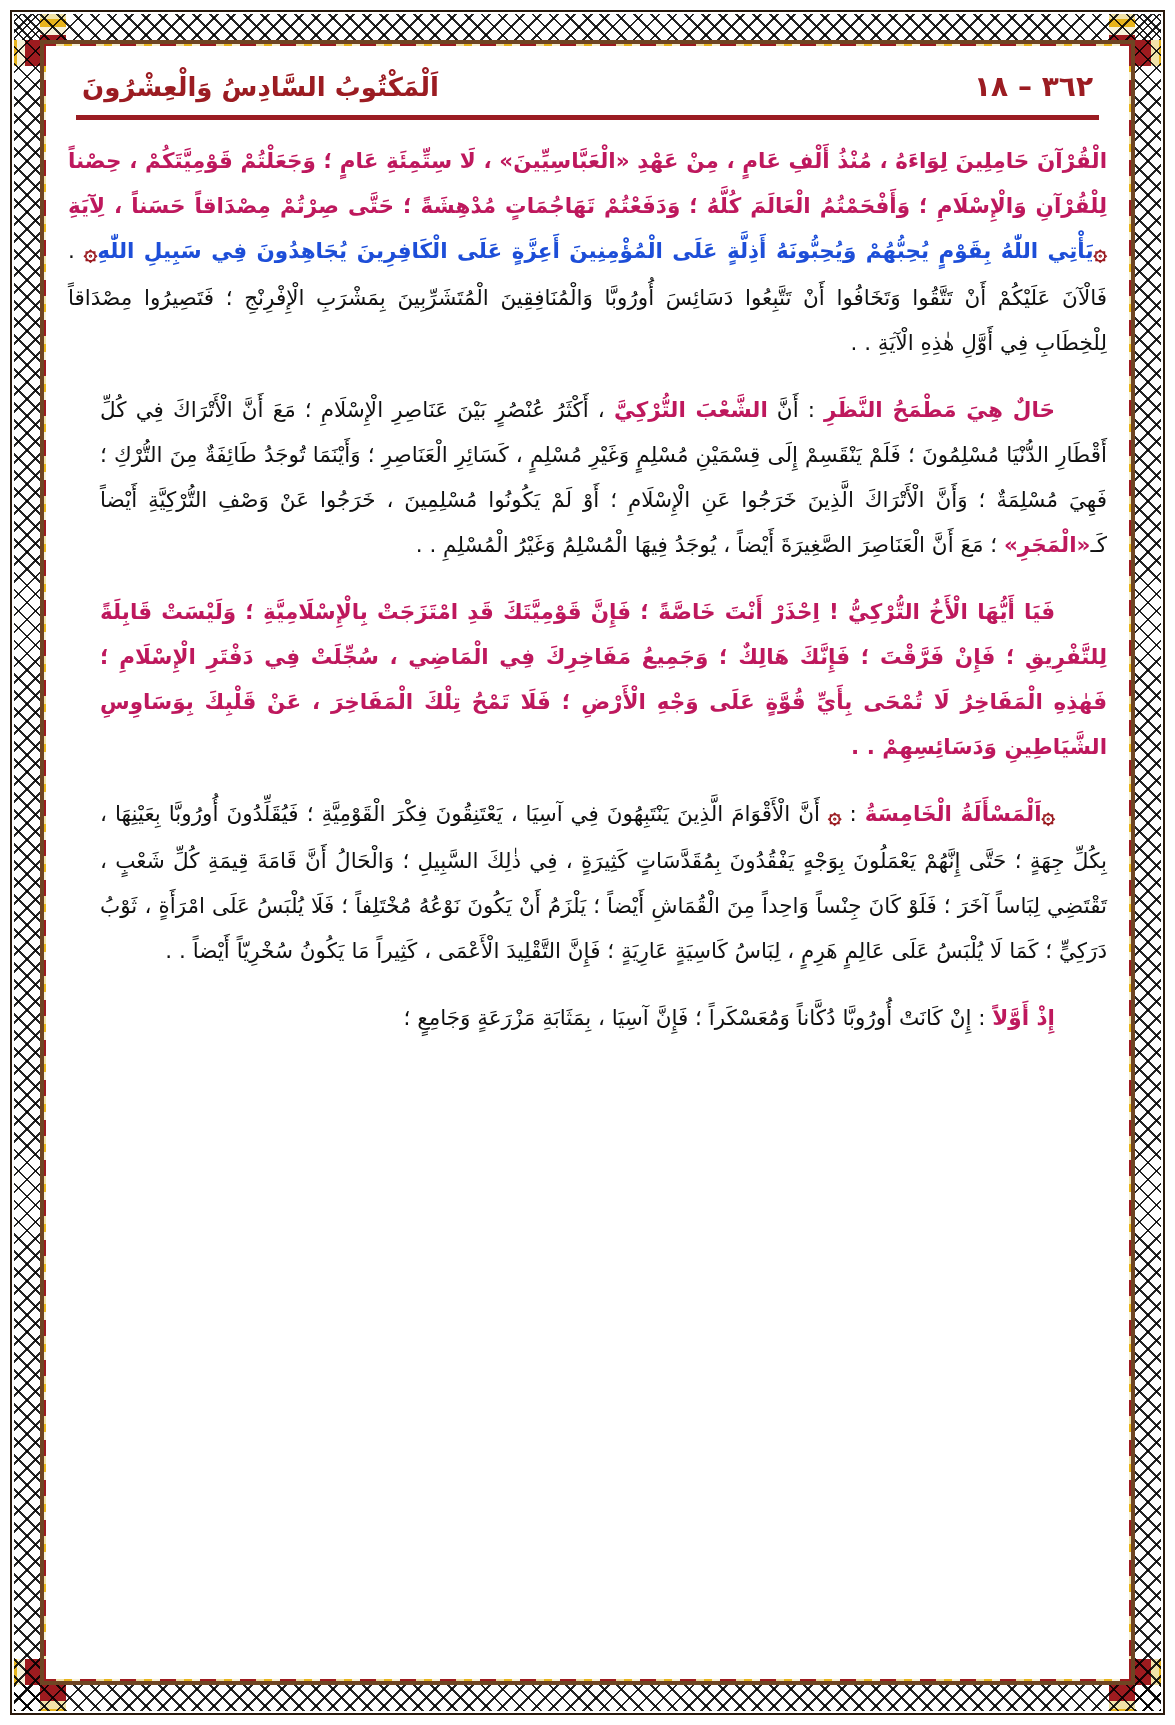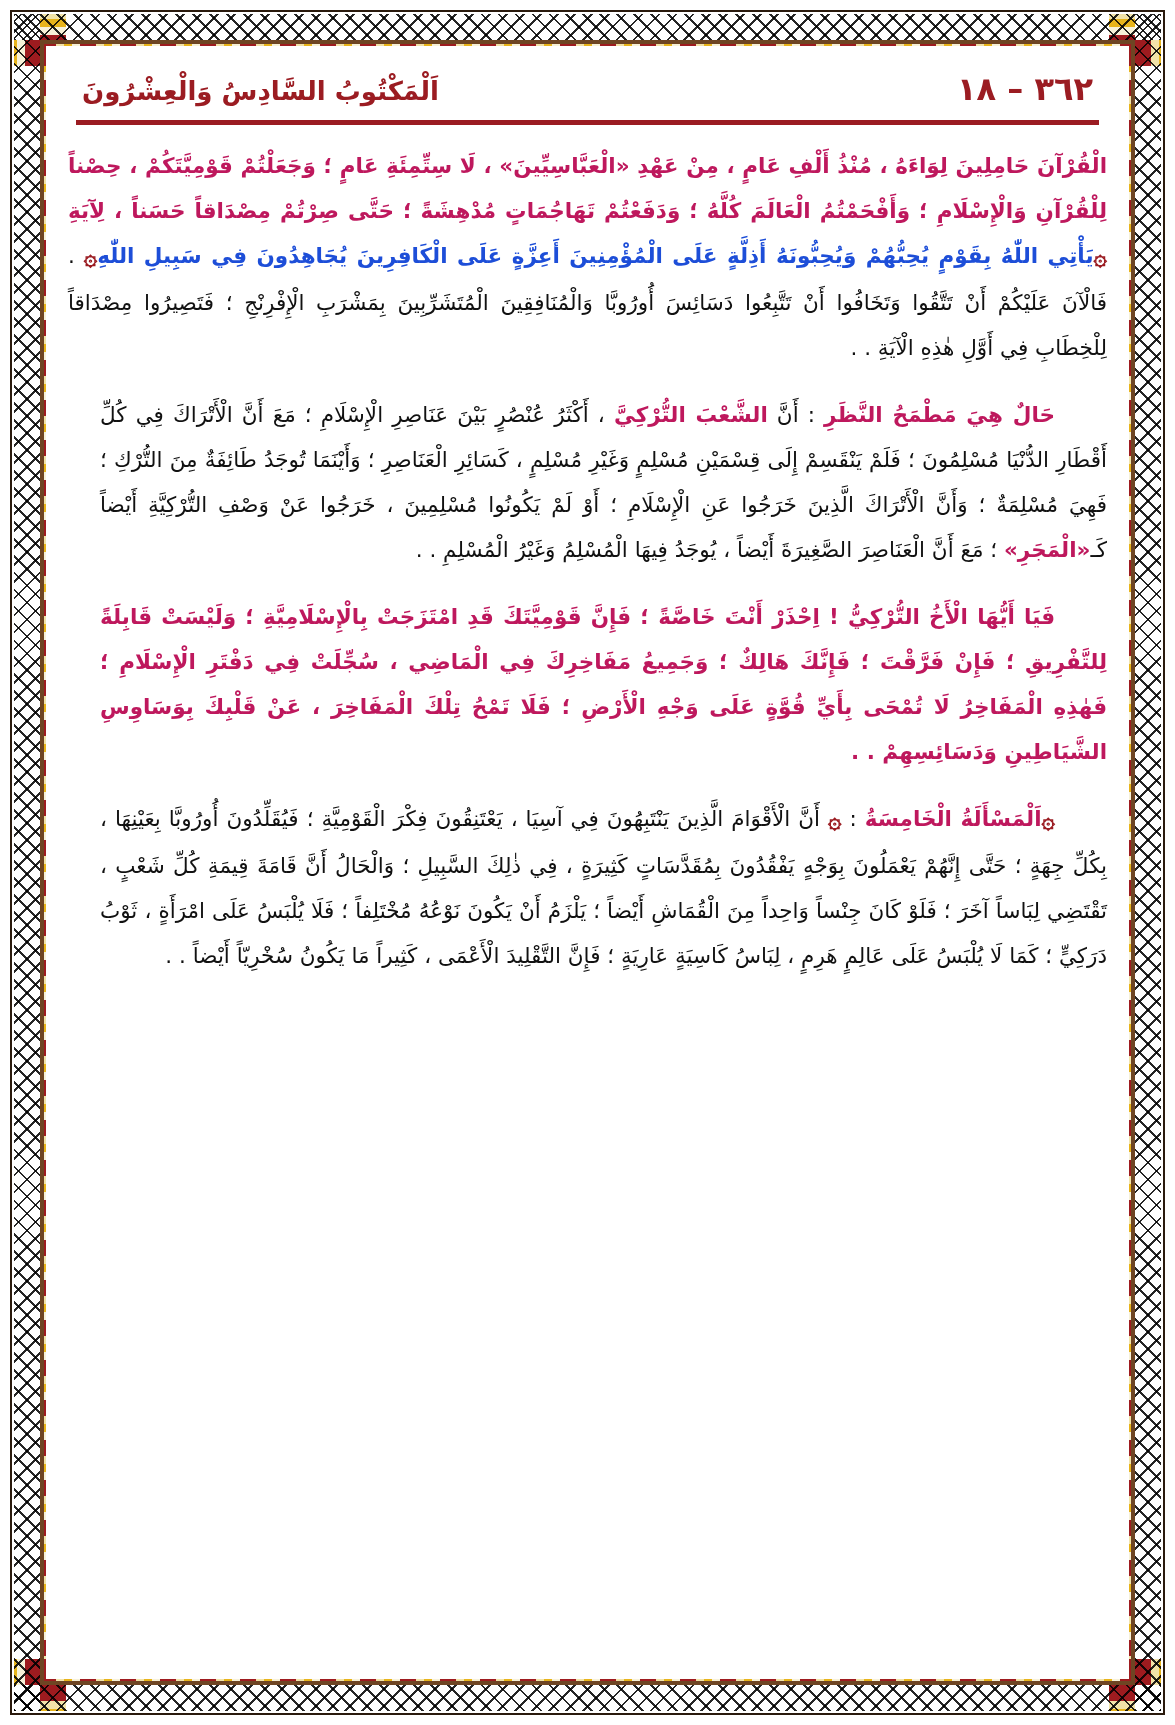--- a/index.html
+++ b/index.html
@@ -144,21 +144,21 @@
   .header-title {
     font-size: 26px;
     font-weight: bold;
     color: #9b1c22;
     letter-spacing: 0;
     white-space: nowrap;
     flex: 0 0 auto;
     margin-right: 90px;
   }
   .header-folio {
-    font-size: 32px;
+    font-size: 28px;
     font-weight: bold;
     color: #9b1c22;
     white-space: nowrap;
     direction: rtl;
     flex: 0 0 auto;
   }
 
   .header-rule {
     margin: 10px 8px 18px 8px;
     height: 5px;
@@ -230,16 +230,17 @@
       <div class="header-title">اَلْمَكْتُوبُ السَّادِسُ وَالْعِشْرُونَ</div>
     </div>
 
     <div class="header-rule"></div>
 
     <div class="body-text" id="body-text">
         <p class="para nojustlast"><span class="c-red">الْقُرْآنَ حَامِلِينَ لِوَاءَهُ ، مُنْذُ أَلْفِ عَامٍ ، مِنْ عَهْدِ «الْعَبَّاسِيِّينَ» ، لَا سِتِّمِئَةِ عَامٍ ؛ وَجَعَلْتُمْ قَوْمِيَّتَكُمْ ، حِصْناً لِلْقُرْآنِ وَالْإِسْلَامِ ؛ وَأَفْحَمْتُمُ الْعَالَمَ كُلَّهُ ؛ وَدَفَعْتُمْ تَهَاجُمَاتٍ مُدْهِشَةً ؛ حَتَّى صِرْتُمْ مِصْدَاقاً حَسَناً ، لِآيَةِ </span><span class="quran-mark">۞</span><span class="c-blue">يَأْتِي اللّٰهُ بِقَوْمٍ يُحِبُّهُمْ وَيُحِبُّونَهُ أَذِلَّةٍ عَلَى الْمُؤْمِنِينَ أَعِزَّةٍ عَلَى الْكَافِرِينَ يُجَاهِدُونَ فِي سَبِيلِ اللّٰهِ</span><span class="quran-mark">۞</span><span class="c-black"> . فَالْآنَ عَلَيْكُمْ أَنْ تَتَّقُوا وَتَخَافُوا أَنْ تَتَّبِعُوا دَسَائِسَ أُورُوبَّا وَالْمُنَافِقِينَ الْمُتَشَرِّبِينَ بِمَشْرَبِ الْإِفْرِنْجِ ؛ فَتَصِيرُوا مِصْدَاقاً لِلْخِطَابِ فِي أَوَّلِ هٰذِهِ الْآيَةِ . .</span></p>
         <p class="para nojustlast indent spaced"><span class="c-red">حَالٌ هِيَ مَطْمَحُ النَّظَرِ</span><span class="c-black"> : أَنَّ </span><span class="c-red">الشَّعْبَ التُّرْكِيَّ</span><span class="c-black"> ، أَكْثَرُ عُنْصُرٍ بَيْنَ عَنَاصِرِ الْإِسْلَامِ ؛ مَعَ أَنَّ الْأَتْرَاكَ فِي كُلِّ أَقْطَارِ الدُّنْيَا مُسْلِمُونَ ؛ فَلَمْ يَنْقَسِمْ إِلَى قِسْمَيْنِ مُسْلِمٍ وَغَيْرِ مُسْلِمٍ ، كَسَائِرِ الْعَنَاصِرِ ؛ وَأَيْنَمَا تُوجَدُ طَائِفَةٌ مِنَ التُّرْكِ ؛ فَهِيَ مُسْلِمَةٌ ؛ وَأَنَّ الْأَتْرَاكَ الَّذِينَ خَرَجُوا عَنِ الْإِسْلَامِ ؛ أَوْ لَمْ يَكُونُوا مُسْلِمِينَ ، خَرَجُوا عَنْ وَصْفِ التُّرْكِيَّةِ أَيْضاً كَـ</span><span class="c-red">«الْمَجَرِ»</span><span class="c-black"> ؛ مَعَ أَنَّ الْعَنَاصِرَ الصَّغِيرَةَ أَيْضاً ، يُوجَدُ فِيهَا الْمُسْلِمُ وَغَيْرُ الْمُسْلِمِ . .</span></p>
         <p class="para nojustlast all-red indent spaced"><span class="c-red">فَيَا أَيُّهَا الْأَخُ التُّرْكِيُّ ! اِحْذَرْ أَنْتَ خَاصَّةً ؛ فَإِنَّ قَوْمِيَّتَكَ قَدِ امْتَزَجَتْ بِالْإِسْلَامِيَّةِ ؛ وَلَيْسَتْ قَابِلَةً لِلتَّفْرِيقِ ؛ فَإِنْ فَرَّقْتَ ؛ فَإِنَّكَ هَالِكٌ ؛ وَجَمِيعُ مَفَاخِرِكَ فِي الْمَاضِي ، سُجِّلَتْ فِي دَفْتَرِ الْإِسْلَامِ ؛ فَهٰذِهِ الْمَفَاخِرُ لَا تُمْحَى بِأَيِّ قُوَّةٍ عَلَى وَجْهِ الْأَرْضِ ؛ فَلَا تَمْحُ تِلْكَ الْمَفَاخِرَ ، عَنْ قَلْبِكَ بِوَسَاوِسِ الشَّيَاطِينِ وَدَسَائِسِهِمْ . .</span></p>
         <p class="para nojustlast indent spaced"><span class="quran-mark">۞</span><span class="c-red">اَلْمَسْأَلَةُ الْخَامِسَةُ</span><span class="c-black"> : </span><span class="quran-mark">۞</span><span class="c-black"> أَنَّ الْأَقْوَامَ الَّذِينَ يَنْتَبِهُونَ فِي آسِيَا ، يَعْتَنِقُونَ فِكْرَ الْقَوْمِيَّةِ ؛ فَيُقَلِّدُونَ أُورُوبَّا بِعَيْنِهَا ، بِكُلِّ جِهَةٍ ؛ حَتَّى إِنَّهُمْ يَعْمَلُونَ بِوَجْهٍ يَفْقُدُونَ بِمُقَدَّسَاتٍ كَثِيرَةٍ ، فِي ذٰلِكَ السَّبِيلِ ؛ وَالْحَالُ أَنَّ قَامَةَ قِيمَةِ كُلِّ شَعْبٍ ، تَقْتَضِي لِبَاساً آخَرَ ؛ فَلَوْ كَانَ جِنْساً وَاحِداً مِنَ الْقُمَاشِ أَيْضاً ؛ يَلْزَمُ أَنْ يَكُونَ نَوْعُهُ مُخْتَلِفاً ؛ فَلَا يُلْبَسُ عَلَى امْرَأَةٍ ، ثَوْبُ دَرَكِيٍّ ؛ كَمَا لَا يُلْبَسُ عَلَى عَالِمٍ هَرِمٍ ، لِبَاسُ كَاسِيَةٍ عَارِيَةٍ ؛ فَإِنَّ التَّقْلِيدَ الْأَعْمَى ، كَثِيراً مَا يَكُونُ سُخْرِيّاً أَيْضاً . .</span></p>
+        <p class="para nojustlast indent spaced"><span class="c-red">إِذْ أَوَّلاً</span><span class="c-black"> : إِنْ كَانَتْ أُورُوبَّا دُكَّاناً وَمُعَسْكَراً ؛ فَإِنَّ آسِيَا ، بِمَثَابَةِ مَزْرَعَةٍ وَجَامِعٍ ؛</span></p>
       </div>
 
   </div>
 </div>
 
 </body></html>

